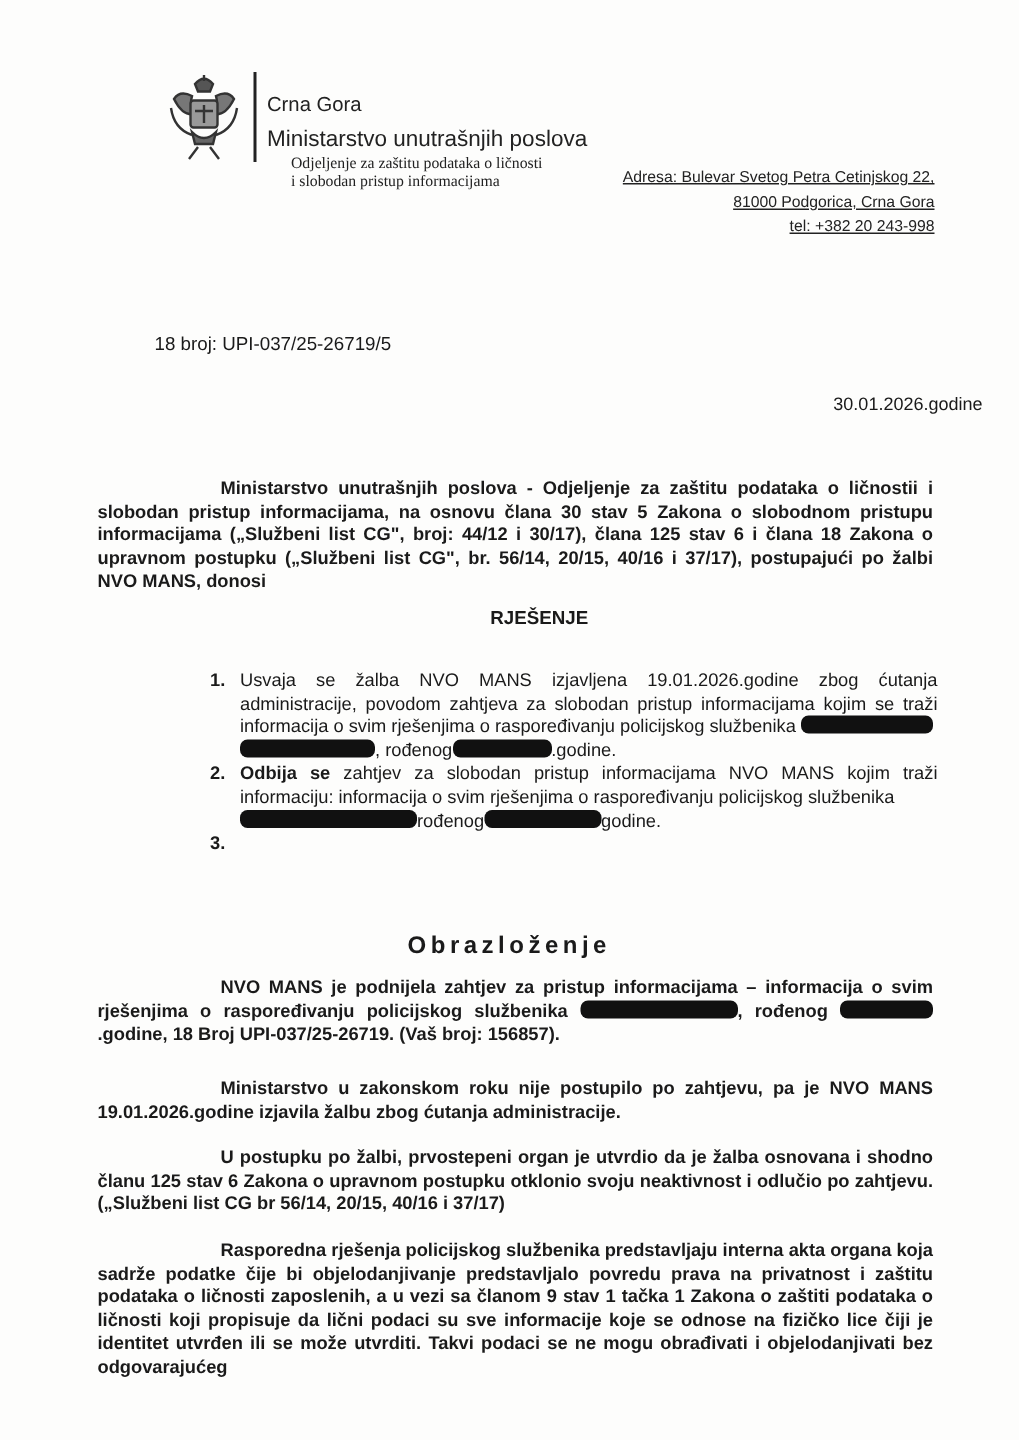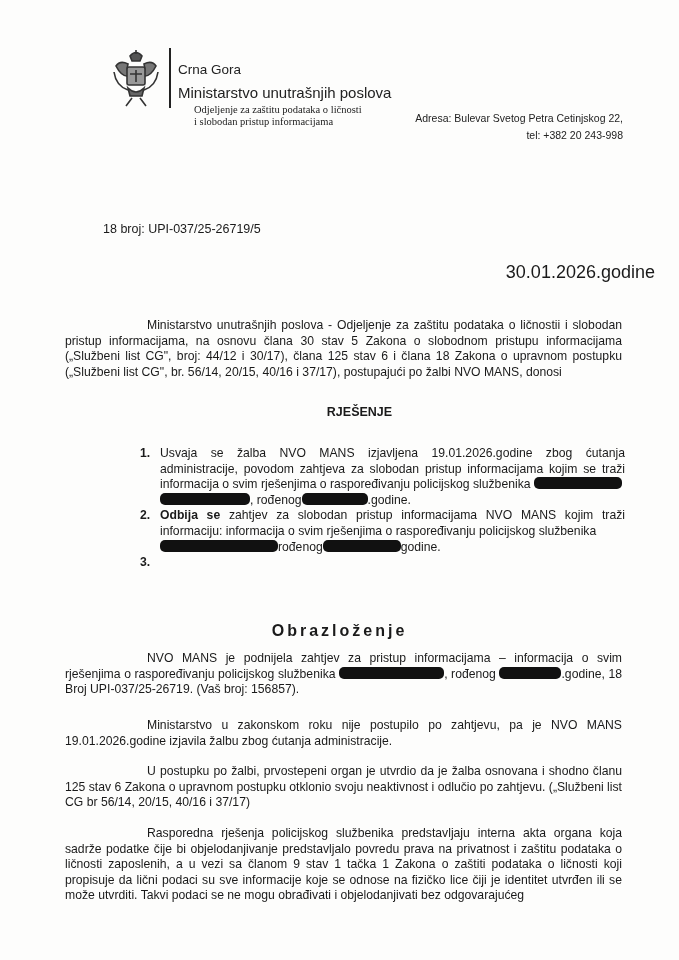--- a/index.html
+++ b/index.html
@@ -6,24 +6,24 @@
   body {
     width: 679px; height: 960px; background: #fdfdfc; position: relative; overflow: hidden;
     font-family: "Liberation Sans", sans-serif; color: #1a1a1a;
   }
   .abs { position: absolute; }
   .coat { left: 110px; top: 48px; width: 52px; height: 62px; }
   .vline { left: 169px; top: 48px; width: 2px; height: 60px; background: #222; }
   .hdr-crna { left: 178px; top: 62px; font-size: 13.5px; color: #222; }
   .hdr-min { left: 178px; top: 84px; font-size: 15px; color: #222; }
   .hdr-dept { left: 178px; top: 104px; font-family: "Liberation Serif", serif; font-weight: normal; font-size: 10.5px; line-height: 12px; color: #222; margin-left: 16px; }
-  .addr { right: 56px; top: 110px; text-align: right; font-size: 10.5px; line-height: 16.5px; color: #222; }
+  .addr { right: 56px; top: 110px; text-align: right; font-size: 10.5px; line-height: 16.5px; color: #222; text-decoration: underline; }
   .ref { left: 103px; top: 222px; font-size: 12.5px; }
-  .date { right: 24px; top: 262px; font-size: 18px; }
-  .para { font-size: 12.2px; line-height: 15.6px; text-align: justify; }
+  .date { right: 24px; top: 262px; font-size: 12px; }
+  .para { font-size: 12.2px; line-height: 15.6px; text-align: justify; font-weight: bold; }
   .intro { left: 65px; top: 318px; width: 557px; text-indent: 82px; }
   .title1 { left: 0; width: 679px; top: 405px; text-align: center; font-weight: bold; font-size: 12.5px; padding-left: 20px; }
   .list { left: 140px; top: 446px; width: 485px; }
   .li { position: relative; padding-left: 20px; font-size: 12.2px; line-height: 15.6px; text-align: justify; }
   .li .num { position: absolute; left: 0; top: 0; font-weight: bold; }
   .redact { display: inline-block; background: #111; border-radius: 5px; height: 12px; vertical-align: -1px; }
   .title2 { left: 0; width: 679px; top: 622px; text-align: center; font-weight: bold; font-size: 16px; letter-spacing: 3px; }
   .p1 { left: 65px; top: 651px; width: 557px; text-indent: 82px; }
   .p2 { left: 65px; top: 718px; width: 557px; text-indent: 82px; }
   .p3 { left: 65px; top: 764px; width: 557px; text-indent: 82px; }
@@ -52,20 +52,21 @@
 <div class="abs vline"></div>
 <div class="abs hdr-crna">Crna Gora</div>
 <div class="abs hdr-min">Ministarstvo unutrašnjih poslova</div>
 <div class="abs hdr-dept">
   <div>Odjeljenje za zaštitu podataka o ličnosti</div>
   <div>i slobodan pristup informacijama</div>
 </div>
 
 <div class="abs addr">
   <div>Adresa: Bulevar Svetog Petra Cetinjskog 22,</div>
+  <div>81000 Podgorica, Crna Gora</div>
   <div>tel: +382 20 243-998</div>
 </div>
 
 <div class="abs ref">18 broj: UPI-037/25-26719/5</div>
 <div class="abs date">30.01.2026.godine</div>
 
 <div class="abs para intro">Ministarstvo unutrašnjih poslova - Odjeljenje za zaštitu podataka o ličnostii i slobodan pristup informacijama, na osnovu člana 30 stav 5 Zakona o slobodnom pristupu informacijama („Službeni list CG", broj: 44/12 i 30/17), člana 125 stav 6 i člana 18 Zakona o upravnom postupku („Službeni list CG", br. 56/14, 20/15, 40/16 i 37/17), postupajući po žalbi NVO MANS, donosi</div>
 
 <div class="abs title1">RJEŠENJE</div>
 

